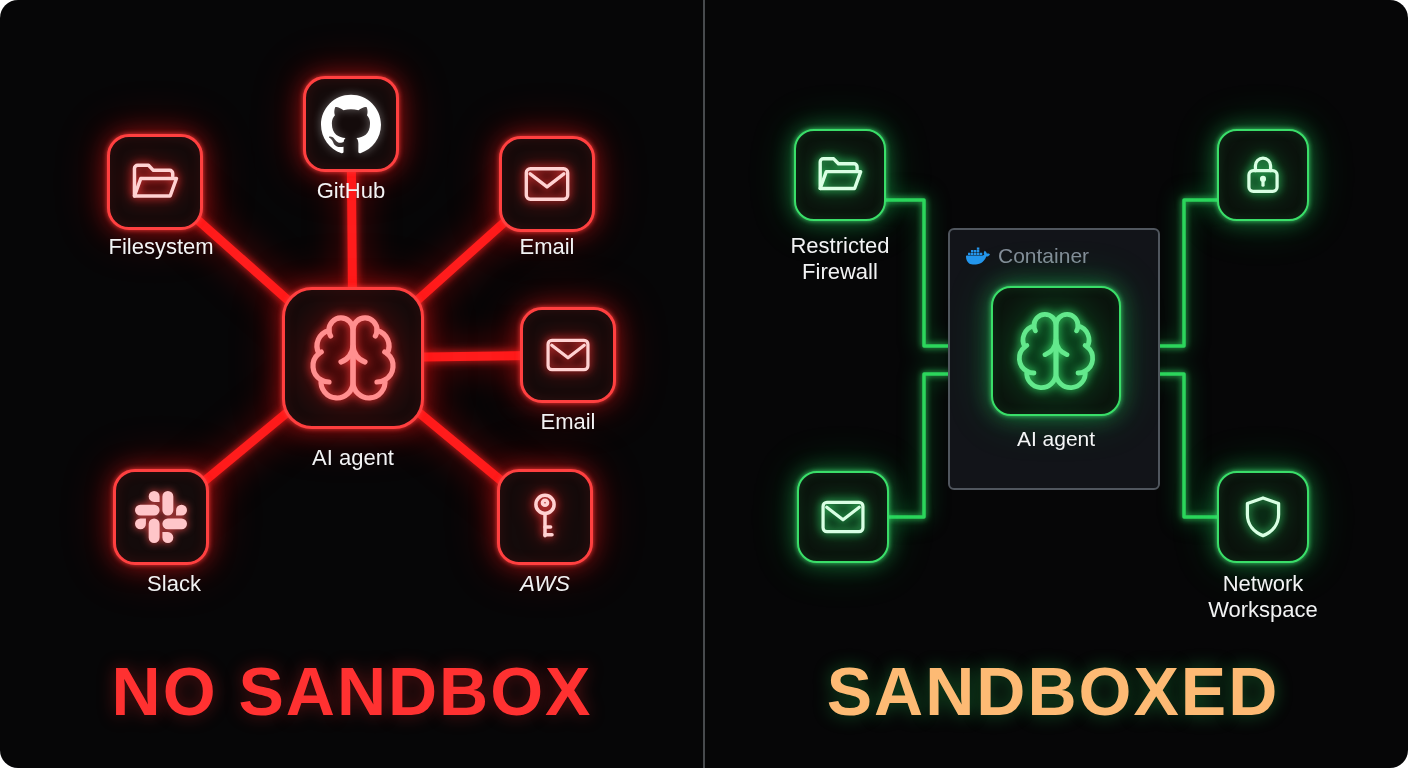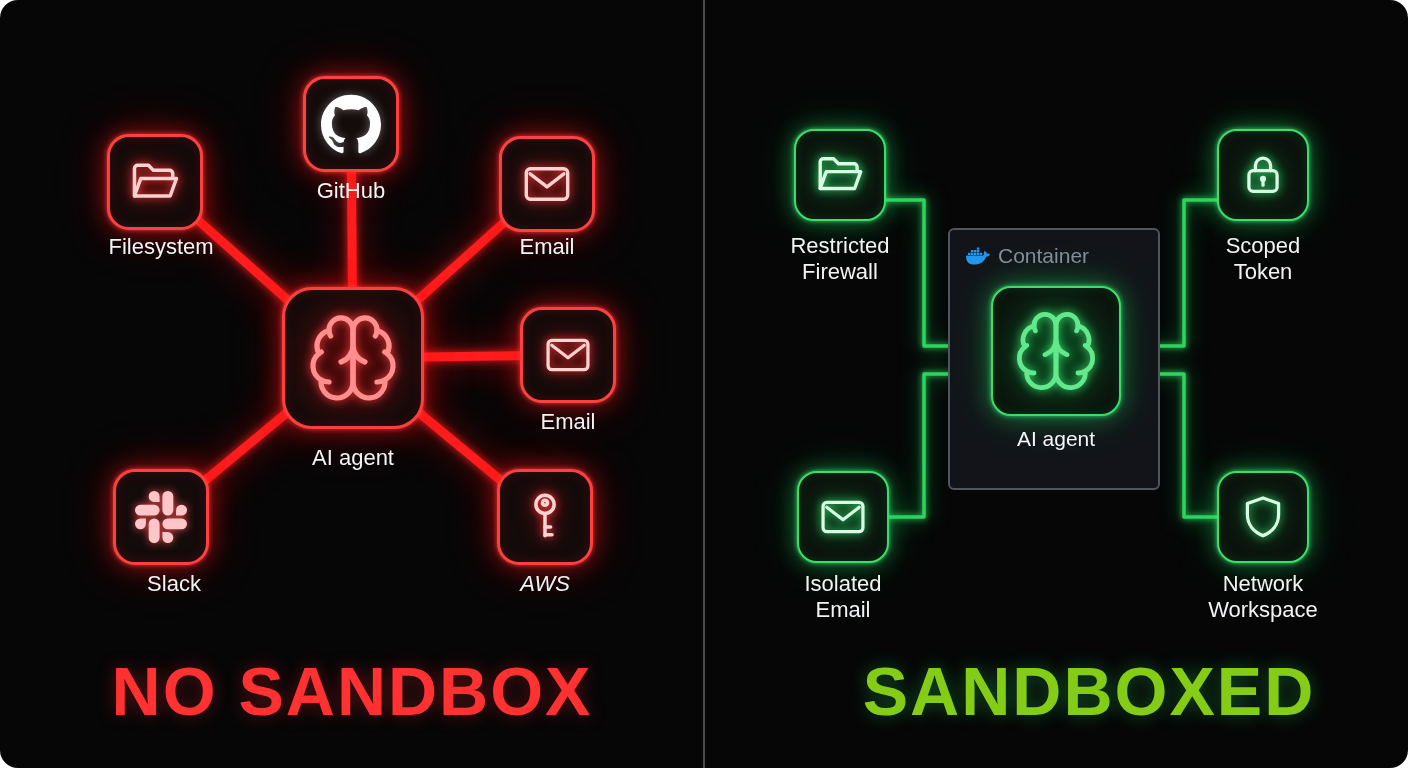--- a/index.html
+++ b/index.html
@@ -34,21 +34,21 @@
   .l-email-top{left:547px;top:234px;}
   .l-email-right{left:568px;top:409px;}
   .l-agent-left{left:353px;top:445px;}
   .l-slack{left:161px;top:571px;margin-left:13px;}
   .l-aws{left:545px;top:571px;font-style:italic;}
   .brain-red{color:#ff8f8f;filter:drop-shadow(0 0 5px rgba(255,60,60,1)) drop-shadow(0 0 16px rgba(255,0,0,.6));}
   .gh-mark{filter:drop-shadow(0 0 5px rgba(255,255,255,.35));}
   .slack-ic{color:#ffc6c9;filter:drop-shadow(0 0 4px rgba(255,80,80,.9));}
   .title{position:absolute;transform:translateX(-50%);font-size:68px;font-weight:800;letter-spacing:2px;}
   .title-left{left:352px;top:652px;color:#ff3131;text-shadow:0 0 18px rgba(255,40,40,.35);}
-  .title-right{left:1053px;top:652px;color:#84cc16;text-shadow:0 0 18px rgba(40,230,95,.35);margin-left:36px;}
+  .title-right{left:1053px;top:652px;color:#fdba74;text-shadow:0 0 18px rgba(40,230,95,.35);}
 
   
   .green-node{border:2.5px solid #3ade69;border-radius:20px;background:#0b130d;
     box-shadow:0 0 5px rgba(70,230,120,.8),0 0 22px rgba(40,220,100,.45),0 0 46px rgba(0,220,80,.22),
       inset 0 0 12px rgba(60,230,110,.12);}
   .green-ic{color:#d9ffe4;filter:drop-shadow(0 0 4px rgba(70,230,120,.95)) drop-shadow(0 0 10px rgba(0,220,80,.5));}
   .green-lines{stroke:#2cd65c;stroke-width:3.5;fill:none;stroke-linejoin:round;stroke-linecap:round;
     filter:drop-shadow(0 0 3px rgba(60,230,110,.9)) drop-shadow(0 0 10px rgba(0,220,80,.5));}
   .n-rw{left:794px;top:129px;width:92px;height:92px;}
   .n-st{left:1217px;top:129px;width:92px;height:92px;}
@@ -163,21 +163,20 @@
   <div class="label wrap l-rw">Restricted Firewall</div>
 
   <div class="node green-node n-st">
     <svg class="green-ic" width="52" height="52" viewBox="0 0 24 24" fill="none" stroke="currentColor" stroke-width="1.5" stroke-linecap="round" stroke-linejoin="round">
       <rect x="5.5" y="10" width="13" height="9.5" rx="2"></rect>
       <path d="M8.5 10V7.7a3.5 3.5 0 0 1 7 0V10"></path>
       <circle cx="12" cy="13.8" r="1.4" fill="currentColor" stroke="none"></circle>
       <path d="M12 14.8v1.9"></path>
     </svg>
   </div>
-  <div class="label wrap l-st">Scoped Token</div>
 
   <div class="container-box">
     <div class="container-head">
       <svg width="24" height="24" viewBox="0 0 24 24" fill="#2496ed">
         <path d="M13.983 11.078h2.119a.186.186 0 0 0 .186-.185V9.006a.186.186 0 0 0-.186-.186h-2.119a.185.185 0 0 0-.185.185v1.888c0 .102.083.185.185.185m-2.954-5.43h2.118a.186.186 0 0 0 .186-.186V3.574a.186.186 0 0 0-.186-.185h-2.118a.185.185 0 0 0-.185.185v1.888c0 .102.082.185.185.185m0 2.716h2.118a.187.187 0 0 0 .186-.186V6.29a.186.186 0 0 0-.186-.185h-2.118a.185.185 0 0 0-.185.185v1.887c0 .102.082.185.185.186m-2.93 0h2.12a.186.186 0 0 0 .184-.186V6.29a.185.185 0 0 0-.185-.185H8.1a.185.185 0 0 0-.185.185v1.887c0 .102.083.185.185.186m-2.964 0h2.119a.186.186 0 0 0 .185-.186V6.29a.185.185 0 0 0-.185-.185H5.136a.186.186 0 0 0-.186.185v1.887c0 .102.084.185.186.186m5.893 2.715h2.118a.186.186 0 0 0 .186-.185V9.006a.186.186 0 0 0-.186-.186h-2.118a.185.185 0 0 0-.185.185v1.888c0 .102.082.185.185.185m-2.93 0h2.12a.185.185 0 0 0 .184-.185V9.006a.185.185 0 0 0-.184-.186h-2.12a.185.185 0 0 0-.184.185v1.888c0 .102.083.185.185.185m-2.964 0h2.119a.185.185 0 0 0 .185-.185V9.006a.185.185 0 0 0-.184-.186h-2.12a.186.186 0 0 0-.186.186v1.887c0 .102.084.185.186.185m-2.92 0h2.12a.185.185 0 0 0 .184-.185V9.006a.185.185 0 0 0-.184-.186h-2.12a.185.185 0 0 0-.184.185v1.888c0 .102.082.185.185.185M23.763 9.89c-.065-.051-.672-.51-1.954-.51-.338.001-.676.03-1.01.087-.248-1.7-1.653-2.53-1.716-2.566l-.344-.199-.226.327c-.284.438-.49.922-.612 1.43-.23.97-.09 1.882.403 2.661-.595.332-1.55.413-1.744.42H.751a.751.751 0 0 0-.75.748 11.376 11.376 0 0 0 .692 4.062c.545 1.428 1.355 2.48 2.41 3.124 1.18.723 3.1 1.137 5.275 1.137.983.003 1.963-.086 2.93-.266a12.248 12.248 0 0 0 3.823-1.389c.98-.567 1.86-1.288 2.61-2.136 1.252-1.418 1.998-2.997 2.553-4.4h.221c1.372 0 2.215-.549 2.68-1.009.309-.293.55-.65.707-1.046l.098-.288Z"></path>
       </svg>
       <span>Container</span>
     </div>
     <div class="node green-node n-agent-right">
       <svg class="brain-green" width="88" height="88" viewBox="0 0 24 24" fill="none" stroke="currentColor" stroke-width="1.3" stroke-linecap="round" stroke-linejoin="round">
@@ -194,21 +193,20 @@
     </div>
     <div class="label l-agent-right">AI agent</div>
   </div>
 
   <div class="node green-node n-ie">
     <svg class="green-ic" width="52" height="52" viewBox="0 0 24 24" fill="none" stroke="currentColor" stroke-width="1.5" stroke-linecap="round" stroke-linejoin="round">
       <rect x="2.8" y="5.2" width="18.4" height="13.6" rx="1.8"></rect>
       <path d="M4.5 7.5l7.5 5.8 7.5-5.8"></path>
     </svg>
   </div>
-  <div class="label wrap l-ie">Isolated Email</div>
 
   <div class="node green-node n-nf">
     <svg class="green-ic" width="52" height="52" viewBox="0 0 24 24" fill="none" stroke="currentColor" stroke-width="1.5" stroke-linejoin="round">
       <path d="M12 3.2l7.2 2.6v5.1c0 4.5-2.9 8-7.2 9.7-4.3-1.7-7.2-5.2-7.2-9.7V5.8z"></path>
     </svg>
   </div>
   <div class="label wrap l-nf">Network Workspace</div>
 
   <div class="title title-right">SANDBOXED</div>
 

